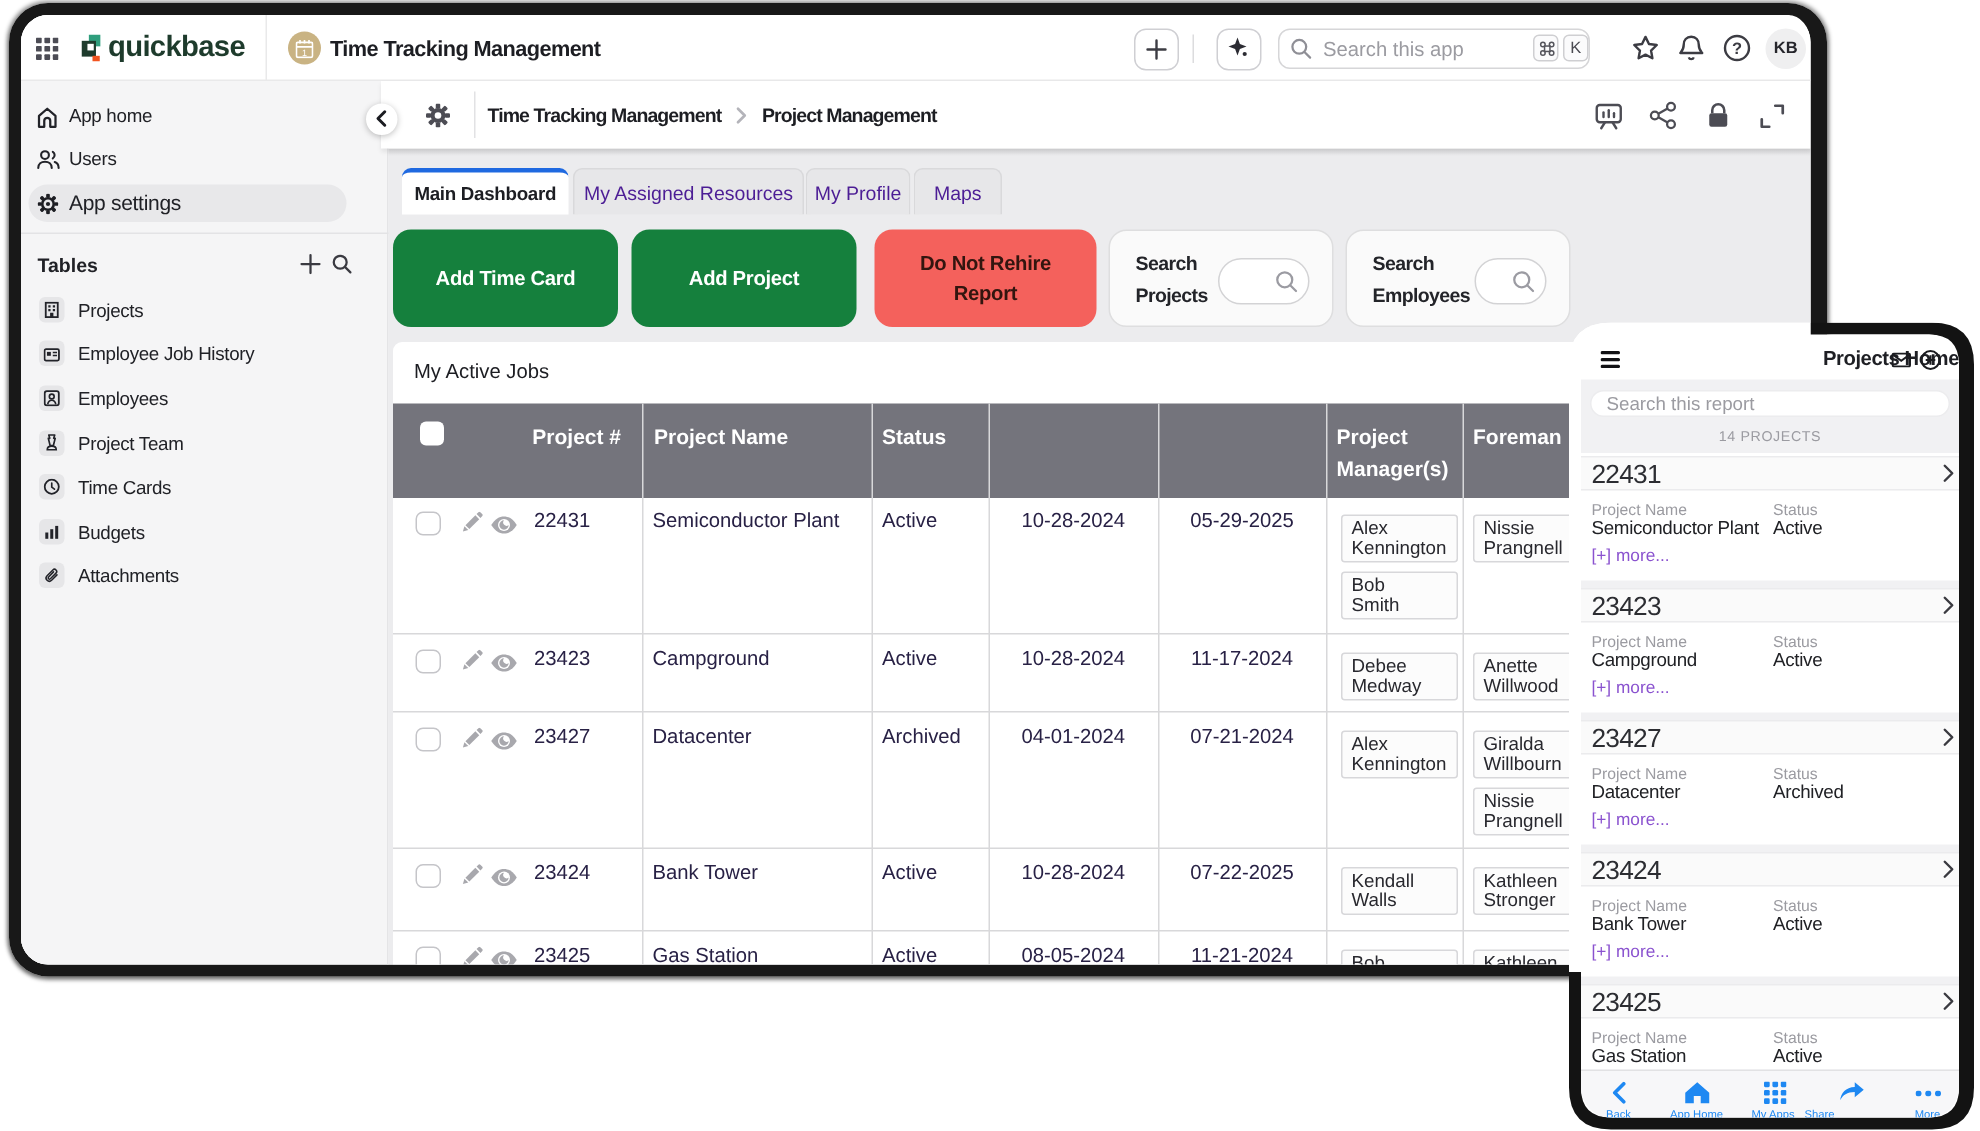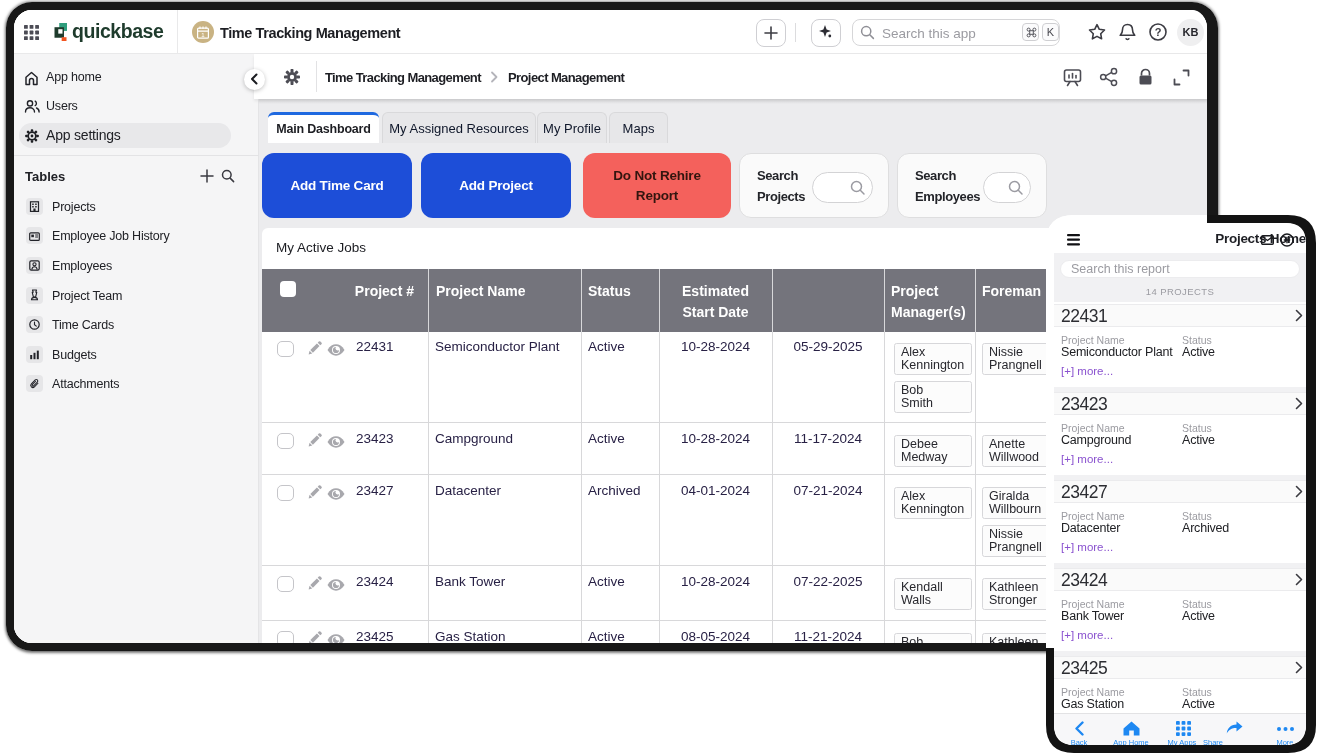--- a/index.html
+++ b/index.html
@@ -22,24 +22,24 @@
 .sicon { position:absolute; left:10px; }
 #pill { left:5px; top:113px; width:212px; height:25px; background:#e8e8ea; border-radius:13px; }
 #sdiv { left:0px; top:145px; width:245px; height:1px; background:#e3e3e5; }
 .tbox { position:absolute; left:12px; width:17px; height:17px; background:#e6e6e8; border-radius:4px; }
 
 #content { left:245px; top:89px; width:948px; height:544px; background:#ececee; }
 #cshadow { left:245px; top:89px; width:948px; height:5px; background:linear-gradient(#00000014,#0000); }
 
 .tab { position:absolute; top:102px; height:31px; font-size:13px; display:flex; align-items:center; justify-content:center; border-radius:6px 6px 0 0; }
 .tabA { background:#fff; border-top:3px solid #1f69e0; font-weight:bold; color:#1d1e23; font-size:12.5px; letter-spacing:-0.2px; }
-.tabI { background:#e7e7e9; border:1px solid #d9d9db; border-bottom:none; color:#0f172a;text-align:right; }
+.tabI { background:#e7e7e9; border:1px solid #d9d9db; border-bottom:none; color:#4c1d95;text-align:right; }
 
 .bbtn { position:absolute; top:143px; width:150px; height:65px; border-radius:12px; display:flex; align-items:center; justify-content:center; text-align:center; font-size:13.5px; font-weight:bold; line-height:20px; letter-spacing:-0.2px; }
-.blue { background:#1d4ed8; color:#fff; }
+.blue { background:#15803d; color:#fff; }
 .red { background:#f4615c; color:#33150f; }
 .scard { position:absolute; top:143px; width:150px; height:65px; border-radius:12px; background:#fafafa; border:1px solid #dededf; }
 .scard .lbl { position:absolute; left:17px; top:11px; font-size:13px; font-weight:bold; color:#232429; line-height:21px; letter-spacing:-0.4px; }
 .soval { position:absolute; right:15px; top:18px; width:61px; height:31px; background:#fff; border:1px solid #d3d3d5; border-radius:16px; }
 
 #card { left:248px; top:218px; width:934px; height:415px; background:#fff; border-radius:6px 6px 0 0; }
 #cardttl { left:262px; top:230px; font-size:13.5px; color:#1c1d22; }
 #thead { left:248px; top:259px; width:934px; height:63px; background:#74747c; }
 .th { position:absolute; top:259px; height:63px; color:#fff; font-weight:bold; font-size:14px; line-height:21px; padding-top:12px; }
 .colline { position:absolute; top:259px; width:1px; height:374px; background:#d8d8da; }
@@ -315,21 +315,20 @@
       </svg>
   </div>
 
   <div id="card" class="abs"></div>
   <div id="cardttl" class="abs">My Active Jobs</div>
   <div id="thead" class="abs"></div>
   <div class="abs" style="left:266px;top:271px;width:16px;height:16px;background:#fff;border-radius:4px"></div>
   <div class="th" style="left:248px;width:166px;text-align:right;padding-right:14px">Project #</div>
   <div class="th" style="left:414px;width:153px;padding-left:8px">Project Name</div>
   <div class="th" style="left:567px;width:78px;padding-left:7px">Status</div>
-  <div class="th" style="left:645px;width:113px;text-align:center">Estimated<br>Start Date</div>
   <div class="th" style="left:870px;width:91px;padding-left:7px">Project<br>Manager(s)</div>
   <div class="th" style="left:961px;width:100px;padding-left:7px">Foreman</div>
 
   <div class="colline" style="left:414px"></div>
   <div class="colline" style="left:567px"></div>
   <div class="colline" style="left:645px"></div>
   <div class="colline" style="left:758px"></div>
   <div class="colline" style="left:870px"></div>
   <div class="colline" style="left:961px"></div>
 

